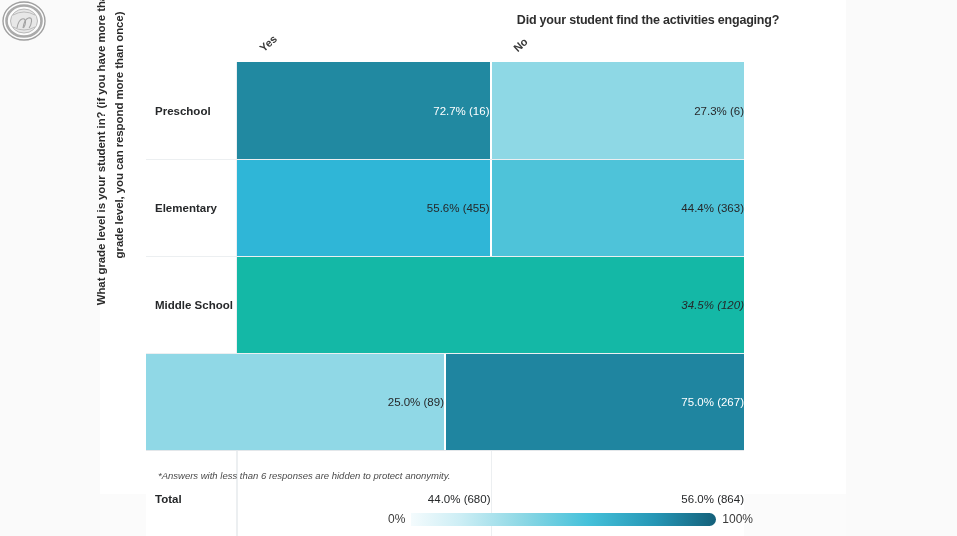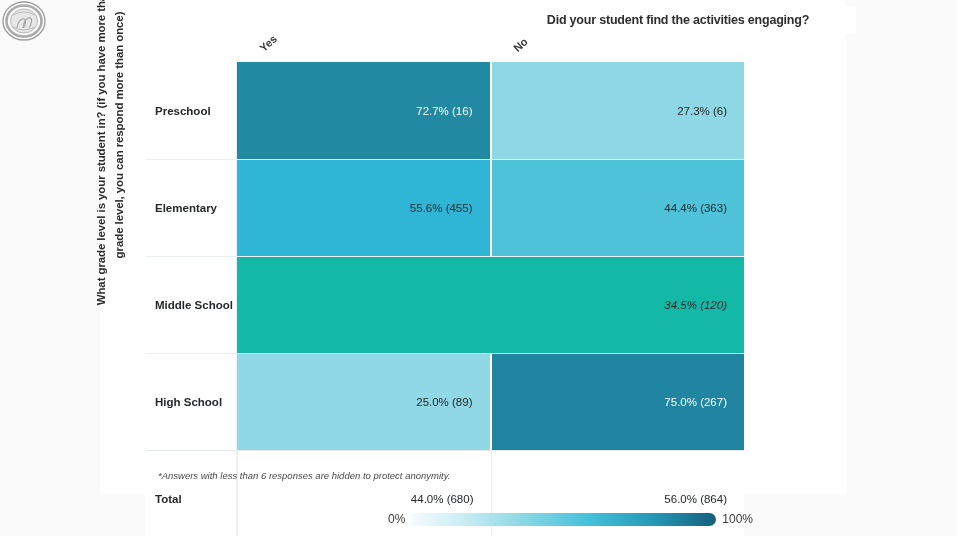--- a/index.html
+++ b/index.html
@@ -41,21 +41,21 @@
     left: 100px;
     top: 494px;
     width: 746px;
     height: 42px;
     background: #fbfbfb;
   }
 
   
   #col-question {
     position: absolute;
-    left: 500px;
+    left: 470px;
     top: 6px;
     width: 356px;
     height: 28px;
     background: #ffffff;
     display: flex;
     align-items: center;
     justify-content: center;
   }
   #col-question .q-text {
     font-size: 12.5px;
@@ -134,21 +134,21 @@
     font-weight: bold;
     color: #26282a;
     background: #ffffff;
     border-right: 1px solid #eceff1;
   }
   .cell {
     flex: 1 1 0;
     display: flex;
     align-items: center;
     justify-content: flex-end;
-    padding-right: 17px;
+    padding-right: 0;
     box-sizing: border-box;
     font-size: 11.5px;
     white-space: nowrap;
   }
   .cell + .cell { border-left: 2px solid #ffffff; }
   .cell.empty {
     background: #ffffff;
     color: #26282a;
     border-left: 1px solid #eceff1;
   }
@@ -225,21 +225,20 @@
     <div class="cell" style="background-color: rgb(47, 182, 215); color: rgb(38, 40, 42);">55.6% (455)</div>
     <div class="cell" style="background-color: rgb(78, 195, 217); color: rgb(38, 40, 42);">44.4% (363)</div>
   </div>
 
   <div class="m-row">
     <div class="rowlabel">Middle School</div>
     <div class="cell" style="background-color: #14b8a6; color: rgb(38, 40, 42); font-style: italic;">34.5% (120)</div>
   </div>
 
   <div class="m-row">
-    <div class="rowlabel">High School</div>
     <div class="cell" style="background-color: rgb(144, 216, 230); color: rgb(38, 40, 42);">25.0% (89)</div>
     <div class="cell" style="background-color: rgb(31, 133, 160); color: rgb(255, 255, 255);">75.0% (267)</div>
   </div>
 
   <div class="m-row total-row">
     <div class="rowlabel">Total</div>
     <div class="cell empty">44.0% (680)</div>
     <div class="cell empty">56.0% (864)</div>
   </div>
 

